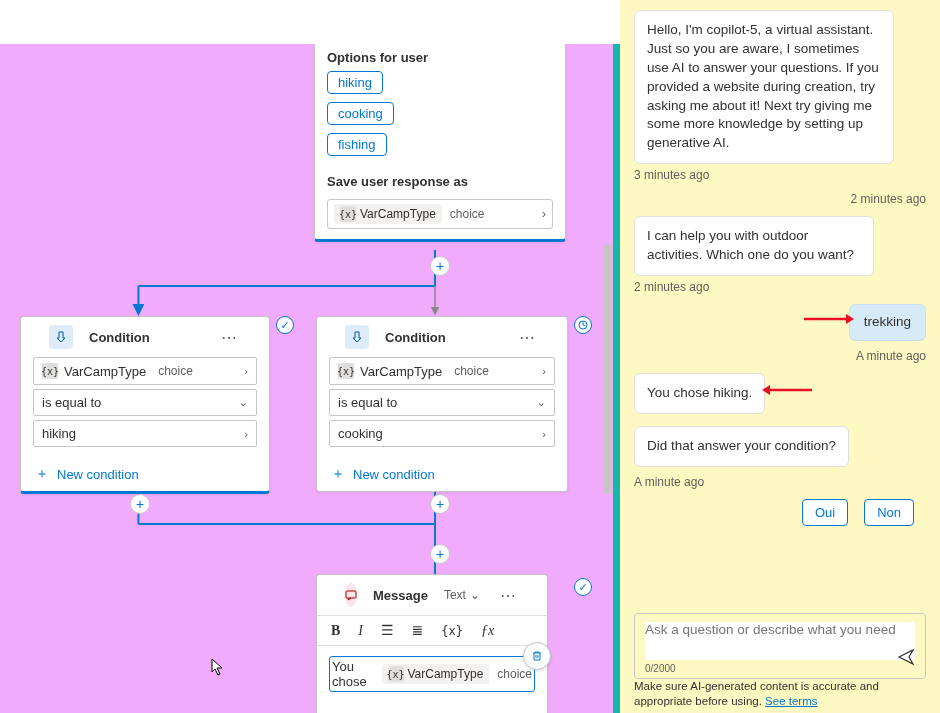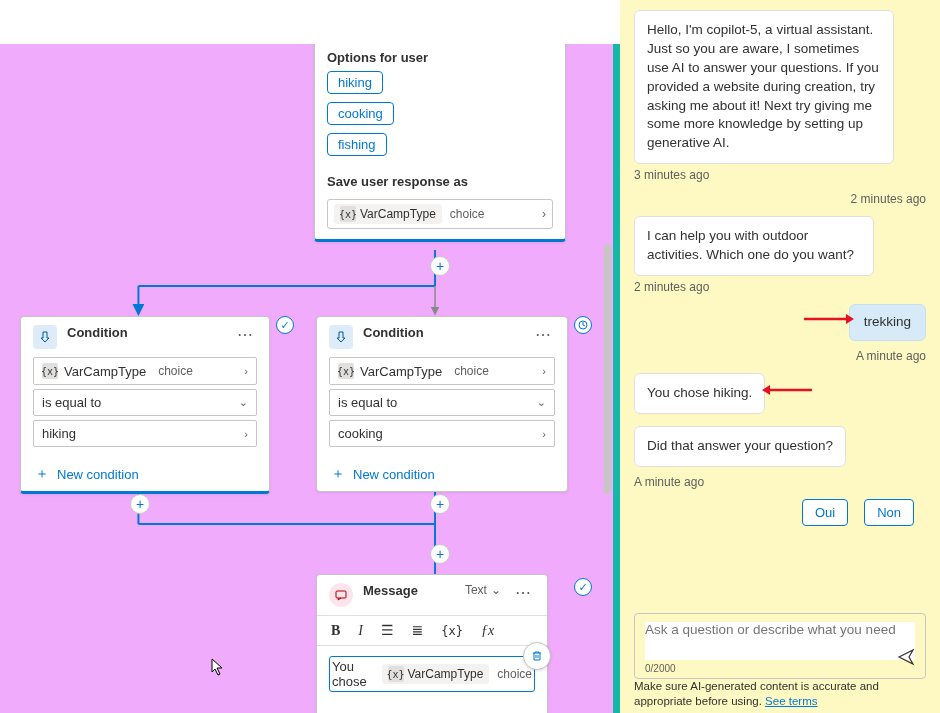--- a/index.html
+++ b/index.html
@@ -28,23 +28,23 @@
     .node {
       position: absolute;
       background: #fff;
       border: 1px solid #c8c6c4;
       border-radius: 4px;
       box-shadow: 0 1px 3px rgba(0,0,0,0.08);
     }
     .node-selected { border-bottom: 3px solid #0078d4; }
     .node-hdr {
       display: flex;
-      align-items: flex-start;
-      padding: 8px 12px;
-      gap: 10px;
+      align-items: center;
+      padding: 8px 28px;
+      gap: 16px;
     }
     .node-icon {
       width: 24px; height: 24px;
       border-radius: 4px;
       display: flex; align-items: center; justify-content: center;
       font-size: 12px;
     }
     .icon-branch { background: #deecf9; color: #005a9e; }
     .icon-msg { background: #fce4ec; color: #a80000; border-radius: 50%; }
     .node-title { font-weight: 600; flex: 1; }
@@ -497,21 +497,21 @@
 
     <div style="position:relative">
       <div class="bubble bubble-bot" style="display:inline-block">You chose hiking.</div>
       <svg class="red-arrow" style="left:128px; top:10px;" width="50" height="14">
         <path d="M8 2 L0 7 L8 12 Z" fill="#e81123"></path>
         <line x1="8" y1="7" x2="50" y2="7" stroke="#e81123" stroke-width="2.5"></line>
       </svg>
     </div>
 
     <div style="height:8px"></div>
-    <div class="bubble bubble-bot" style="display:inline-block">Did that answer your question?</div>
+    <div class="bubble bubble-bot" style="display:inline-block">Did that answer your condition?</div>
     <div class="timestamp">A minute ago</div>
 
     <div class="quick-replies">
       <div class="qr-btn">Oui</div>
       <div class="qr-btn">Non</div>
     </div>
   </div>
 
   <div class="chat-input-wrap">
     <textarea class="chat-input" placeholder="Ask a question or describe what you need" style=""></textarea>

